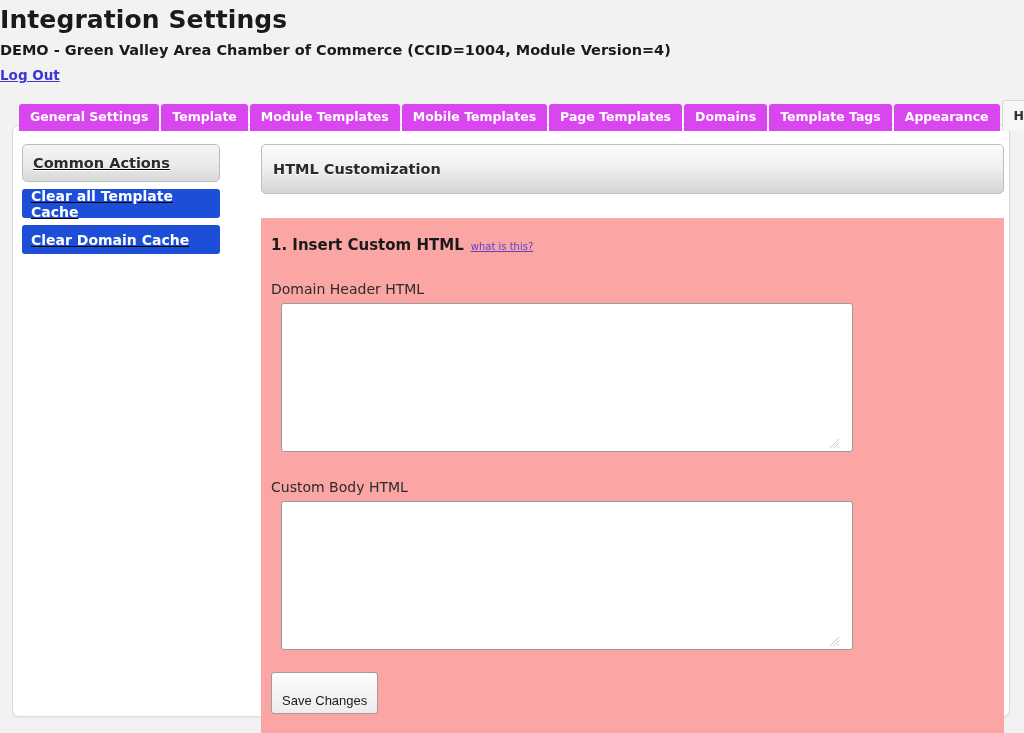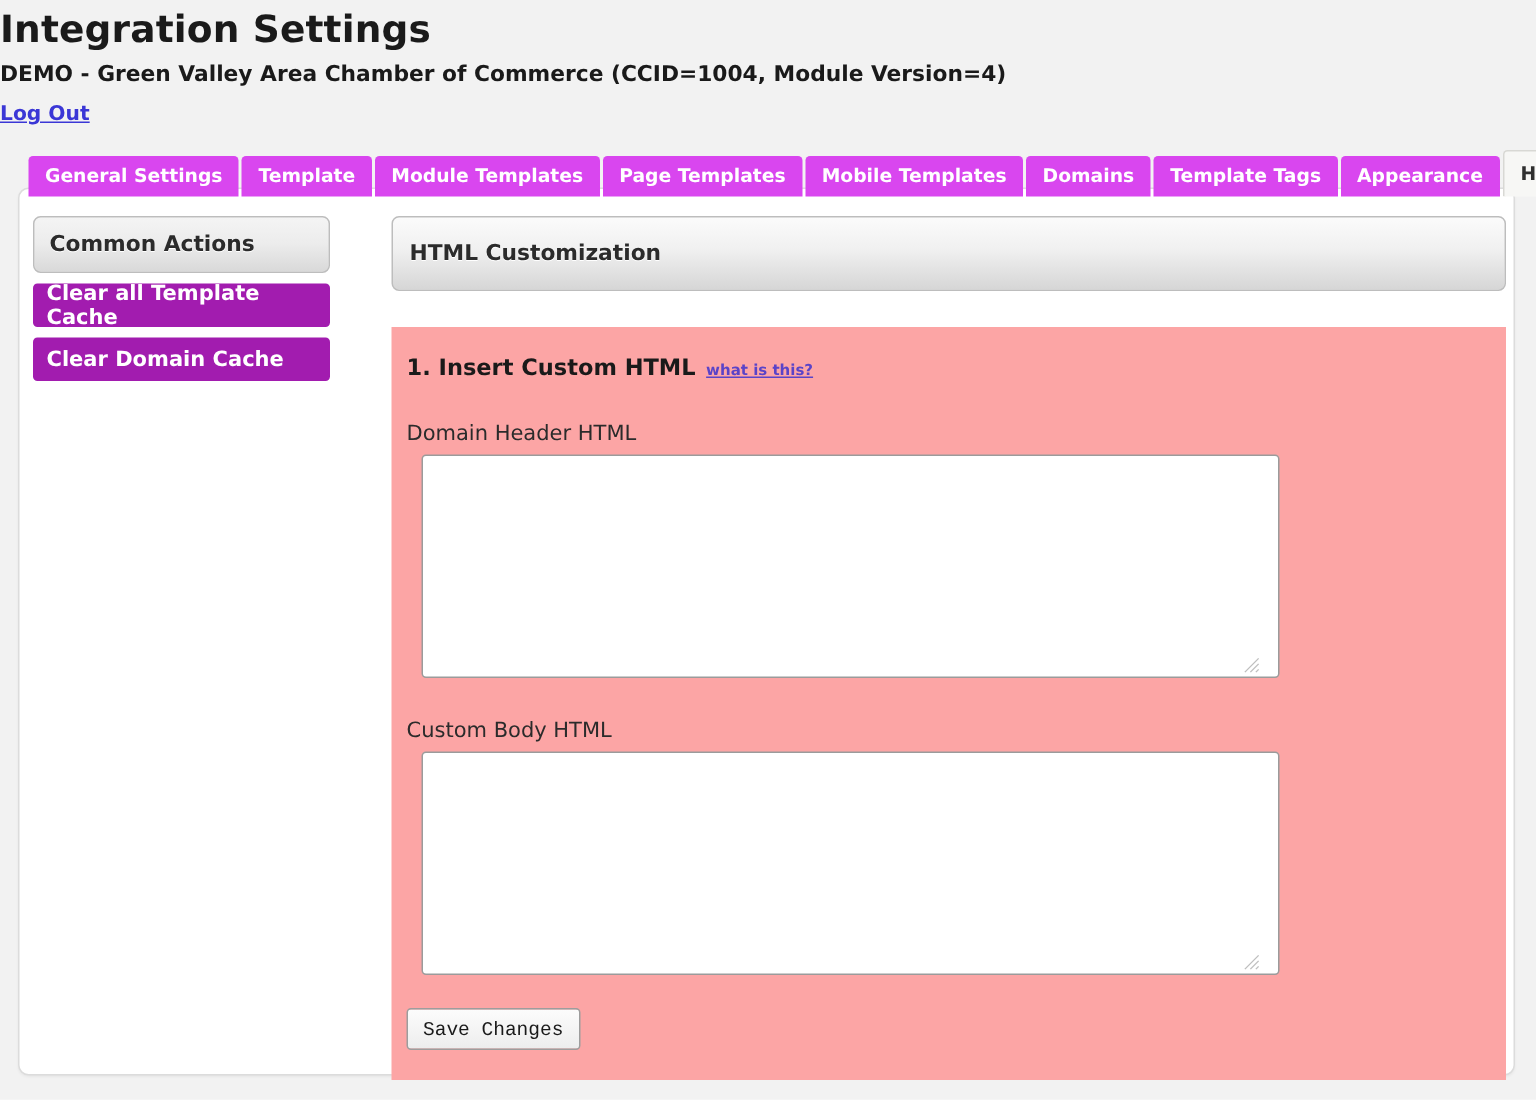--- a/index.html
+++ b/index.html
@@ -89,38 +89,39 @@
     border-radius: 7px;
     box-shadow: 0 1px 2px rgba(0,0,0,0.05);
   }
 
   
   #sidebar {
     position: absolute;
     left: 9px;
     top: 18px;
     width: 198px;
+    text-decoration: underline;
   }
   #sidebar-header {
     height: 38px;
     border: 1px solid #bdbdbd;
     border-radius: 5px;
     background: linear-gradient(to bottom, #f4f4f4 0%, #ececec 48%, #d9d9d9 100%);
     display: flex;
     align-items: center;
     padding: 0 10px;
     font-size: 14.5px;
     font-weight: bold;
     color: #2b2b2b;
     text-shadow: 0 1px 0 #ffffff;
   }
   .sidebar-action {
     margin-top: 7px;
     height: 29px;
-    background: #a21caf;
+    background: #1d4ed8;
     border-radius: 3px;
     display: flex;
     align-items: center;
     padding: 0 9px;
     font-size: 14px;
     font-weight: bold;
     color: #ffffff;
     cursor: pointer;
     user-select: none;
   }
@@ -159,21 +160,21 @@
     color: #1a1a1a;
     margin: 0 0 0 10px;
     display: flex;
     align-items: baseline;
     gap: 7px;
   }
   .help-link {
     font-size: 10px;
     color: #5a43c8;
     text-decoration: underline;
-    font-weight: bold;
+    font-weight: normal;
     cursor: pointer;
   }
 
   .field-label {
     font-size: 14px;
     color: #2b2b2b;
     margin: 27px 0 6px 10px;
   }
   .field-textarea {
     display: block;
@@ -197,47 +198,47 @@
     right: 3px;
     bottom: 3px;
     width: 11px;
     height: 11px;
     pointer-events: none;
     opacity: 0.55;
   }
 
   #save-button {
     margin: 22px 0 0 10px;
-    font-family: Liberation Mono, monospace;
+    font-family: Liberation Sans, sans-serif;
     font-size: 13px;
     color: #1a1a1a;
     background: linear-gradient(to bottom, #fcfcfc, #ededed);
     border: 1px solid #9d9d9d;
     border-radius: 3px;
-    padding: 6px 10px 5px 10px;
+    padding: 20px 10px 5px 10px;
     cursor: pointer;
   }
 </style>
 </head>
 <body>
 
 <div id="page-header">
   <div id="app-title">Integration Settings</div>
   <div id="app-subtitle">DEMO - Green Valley Area Chamber of Commerce (CCID=1004, Module Version=4)</div>
   <div id="logout-wrap">
     <span id="logout-link">Log Out</span>
   </div>
 </div>
 
 <div id="tabbar">
   <div class="tab">General Settings</div>
   <div class="tab">Template</div>
   <div class="tab">Module Templates</div>
+  <div class="tab">Mobile Templates</div>
   <div class="tab">Page Templates</div>
-  <div class="tab">Mobile Templates</div>
   <div class="tab">Domains</div>
   <div class="tab">Template Tags</div>
   <div class="tab">Appearance</div>
   <div class="tab active">HTML</div>
 
 </div>
 
 <div id="container">
 
   <div id="sidebar">

